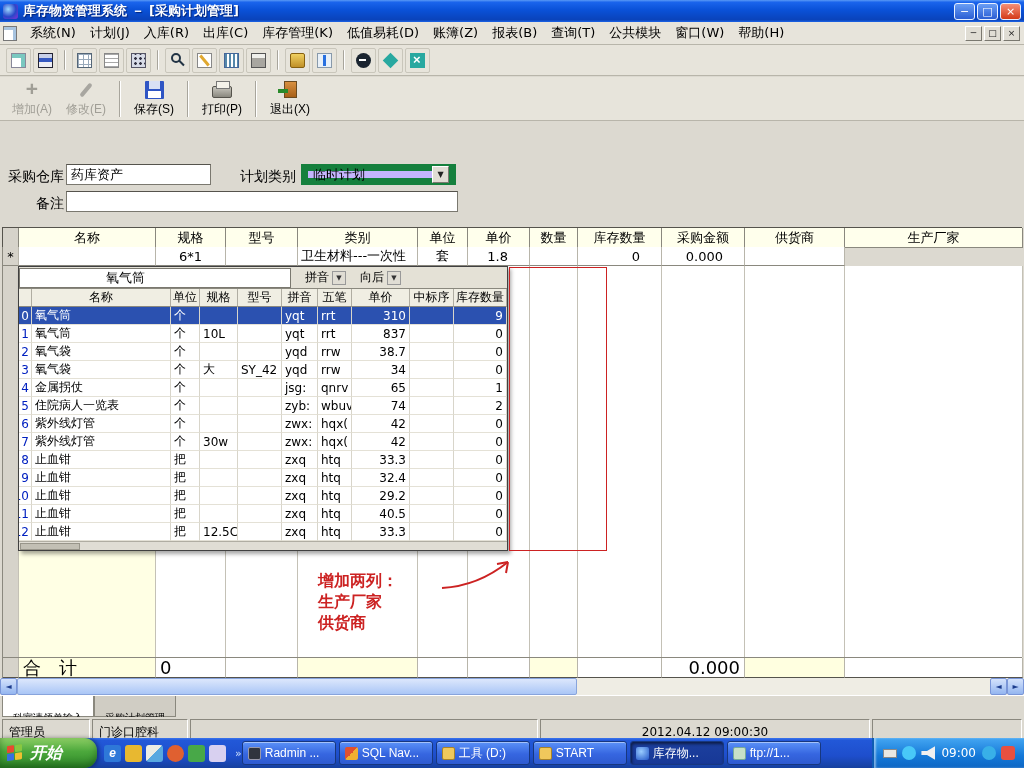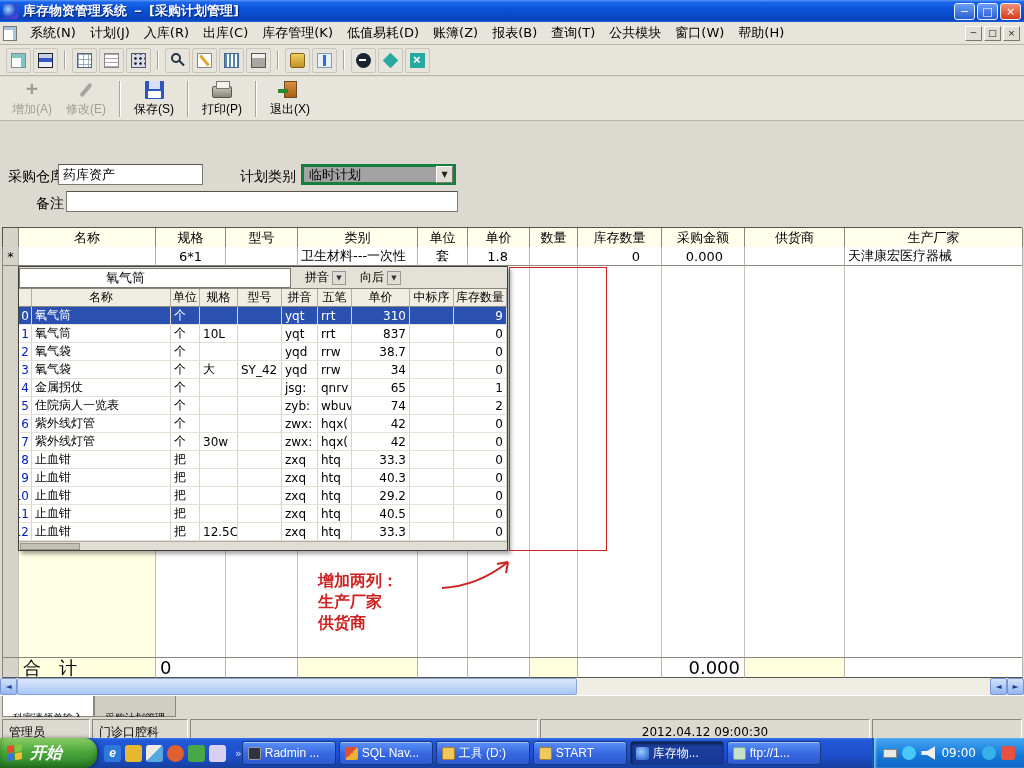--- a/index.html
+++ b/index.html
@@ -60,21 +60,21 @@
 .bic-print{width:20px;height:12px;background:linear-gradient(#C8C6BE,#8A887E);border:1px solid #55534C;border-radius:2px;position:relative;margin-top:5px}
 .bic-print::before{content:"";position:absolute;top:-6px;left:3px;width:12px;height:6px;background:#F4F2EA;border:1px solid #777}
 .bic-exit{width:13px;height:17px;background:linear-gradient(#D89040,#A86018);border:1px solid #6A4A20;position:relative}
 .bic-exit::after{content:"";position:absolute;left:-7px;top:7px;width:10px;height:4px;background:#2A8A2A}
 
 
 #doc-title{position:absolute;left:0;top:127px;width:1024px;text-align:center;font-size:22px;font-weight:bold;letter-spacing:7px;color:#111}
 #doc-title span{border-bottom:2px solid #111;padding:0 4px 3px}
 .flabel{position:absolute;font-size:14px;white-space:nowrap}
 .tbox{position:absolute;height:21px;background:#fff;border:1px solid #7A786F;border-top-color:#55534C;padding:0 4px;font-size:13px;display:flex;align-items:center}
-#pt-combo{position:absolute;left:301px;top:164px;width:155px;height:21px;background:#a3a3a3;border:3px solid #15803d;display:flex;align-items:center;padding-left:5px}
+#pt-combo{position:absolute;left:301px;top:164px;width:155px;height:21px;background:#c4b5fd;border:7px solid #15803d;display:flex;align-items:center;padding-left:5px}
 .combo-btn{margin-left:auto;width:17px;height:17px;background:#E0DDD4;border:1px solid #fff;border-right-color:#7A786F;border-bottom-color:#7A786F;text-align:center;font-size:8px;line-height:16px;color:#222}
 
 
 .mgrid{display:grid;grid-template-columns:16px 137px 70px 72px 120px 50px 62px 48px 84px 83px 100px 178px}
 #grid-hdr{position:absolute;left:2px;top:227px;width:1020px;border-top:1px solid #55534C;border-left:1px solid #55534C}
 .hcell{height:20px;background:#FFFFEC;border-right:1px solid #8A887E;border-bottom:1px solid #8A887E;display:flex;align-items:center;justify-content:center;font-size:13px;overflow:hidden;white-space:nowrap}
 .hcell.marker{background:#D6D3CA}
 #data-row{position:absolute;left:2px;top:247px;width:1020px;border-left:1px solid #8A887E}
 .dcell{height:19px;background:#fff;border-right:1px solid #B8B5AA;border-bottom:1px solid #8A887E;display:flex;align-items:center;padding:0 3px;font-size:13px;overflow:hidden;white-space:nowrap}
 .dcell.marker{background:#D6D3CA;justify-content:center;padding:0}
@@ -314,21 +314,21 @@
       <button class="abtn">
         <span class="icw">
           <span class="bic-exit"></span>
         </span>
         <span class="albl">退出(X)</span>
       </button>
     </div>
 
 
   <span class="flabel" style="left:8px;top:168px">采购仓库</span>
-  <div class="tbox" style="left:58px;top:164px;width:145px">药库资产</div>
+  <div class="tbox" style="left:66px;top:164px;width:145px">药库资产</div>
   <span class="flabel" style="left:240px;top:168px">计划类别</span>
   <div id="pt-combo">
     <span>临时计划</span>
     <span class="combo-btn">▼</span>
   </div>
   <span class="flabel" style="left:36px;top:195px">备注</span>
   <div class="tbox" style="left:66px;top:191px;width:392px"></div>
 
   <div id="grid-hdr" class="mgrid">
     <div class="hcell marker"></div>
@@ -361,21 +361,20 @@
     <div class="dcell"></div>
     <div class="dcell ctr">6*1</div>
     <div class="dcell"></div>
     <div class="dcell">卫生材料---一次性</div>
     <div class="dcell ctr">套</div>
     <div class="dcell num">1.8</div>
     <div class="dcell"></div>
     <div class="dcell num">0</div>
     <div class="dcell num">0.000</div>
     <div class="dcell"></div>
-    <div class="dcell">天津康宏医疗器械</div>
   </div>
 
   <div id="body-cols" class="mgrid">
     <div class="bcell marker"></div>
     <div class="bcell tint"></div>
     <div class="bcell"></div>
     <div class="bcell"></div>
     <div class="bcell"></div>
     <div class="bcell"></div>
     <div class="bcell"></div>
@@ -554,21 +553,21 @@
         </div>
 
         <div class="pgrid prow">
           <div class="pcell idx">9</div>
           <div class="pcell">止血钳</div>
           <div class="pcell">把</div>
           <div class="pcell"></div>
           <div class="pcell"></div>
           <div class="pcell">zxq</div>
           <div class="pcell">htq</div>
-          <div class="pcell num">40.3</div>
+          <div class="pcell num">32.4</div>
           <div class="pcell"></div>
           <div class="pcell num">0</div>
         </div>
 
         <div class="pgrid prow">
           <div class="pcell idx">10</div>
           <div class="pcell">止血钳</div>
           <div class="pcell">把</div>
           <div class="pcell"></div>
           <div class="pcell"></div>

